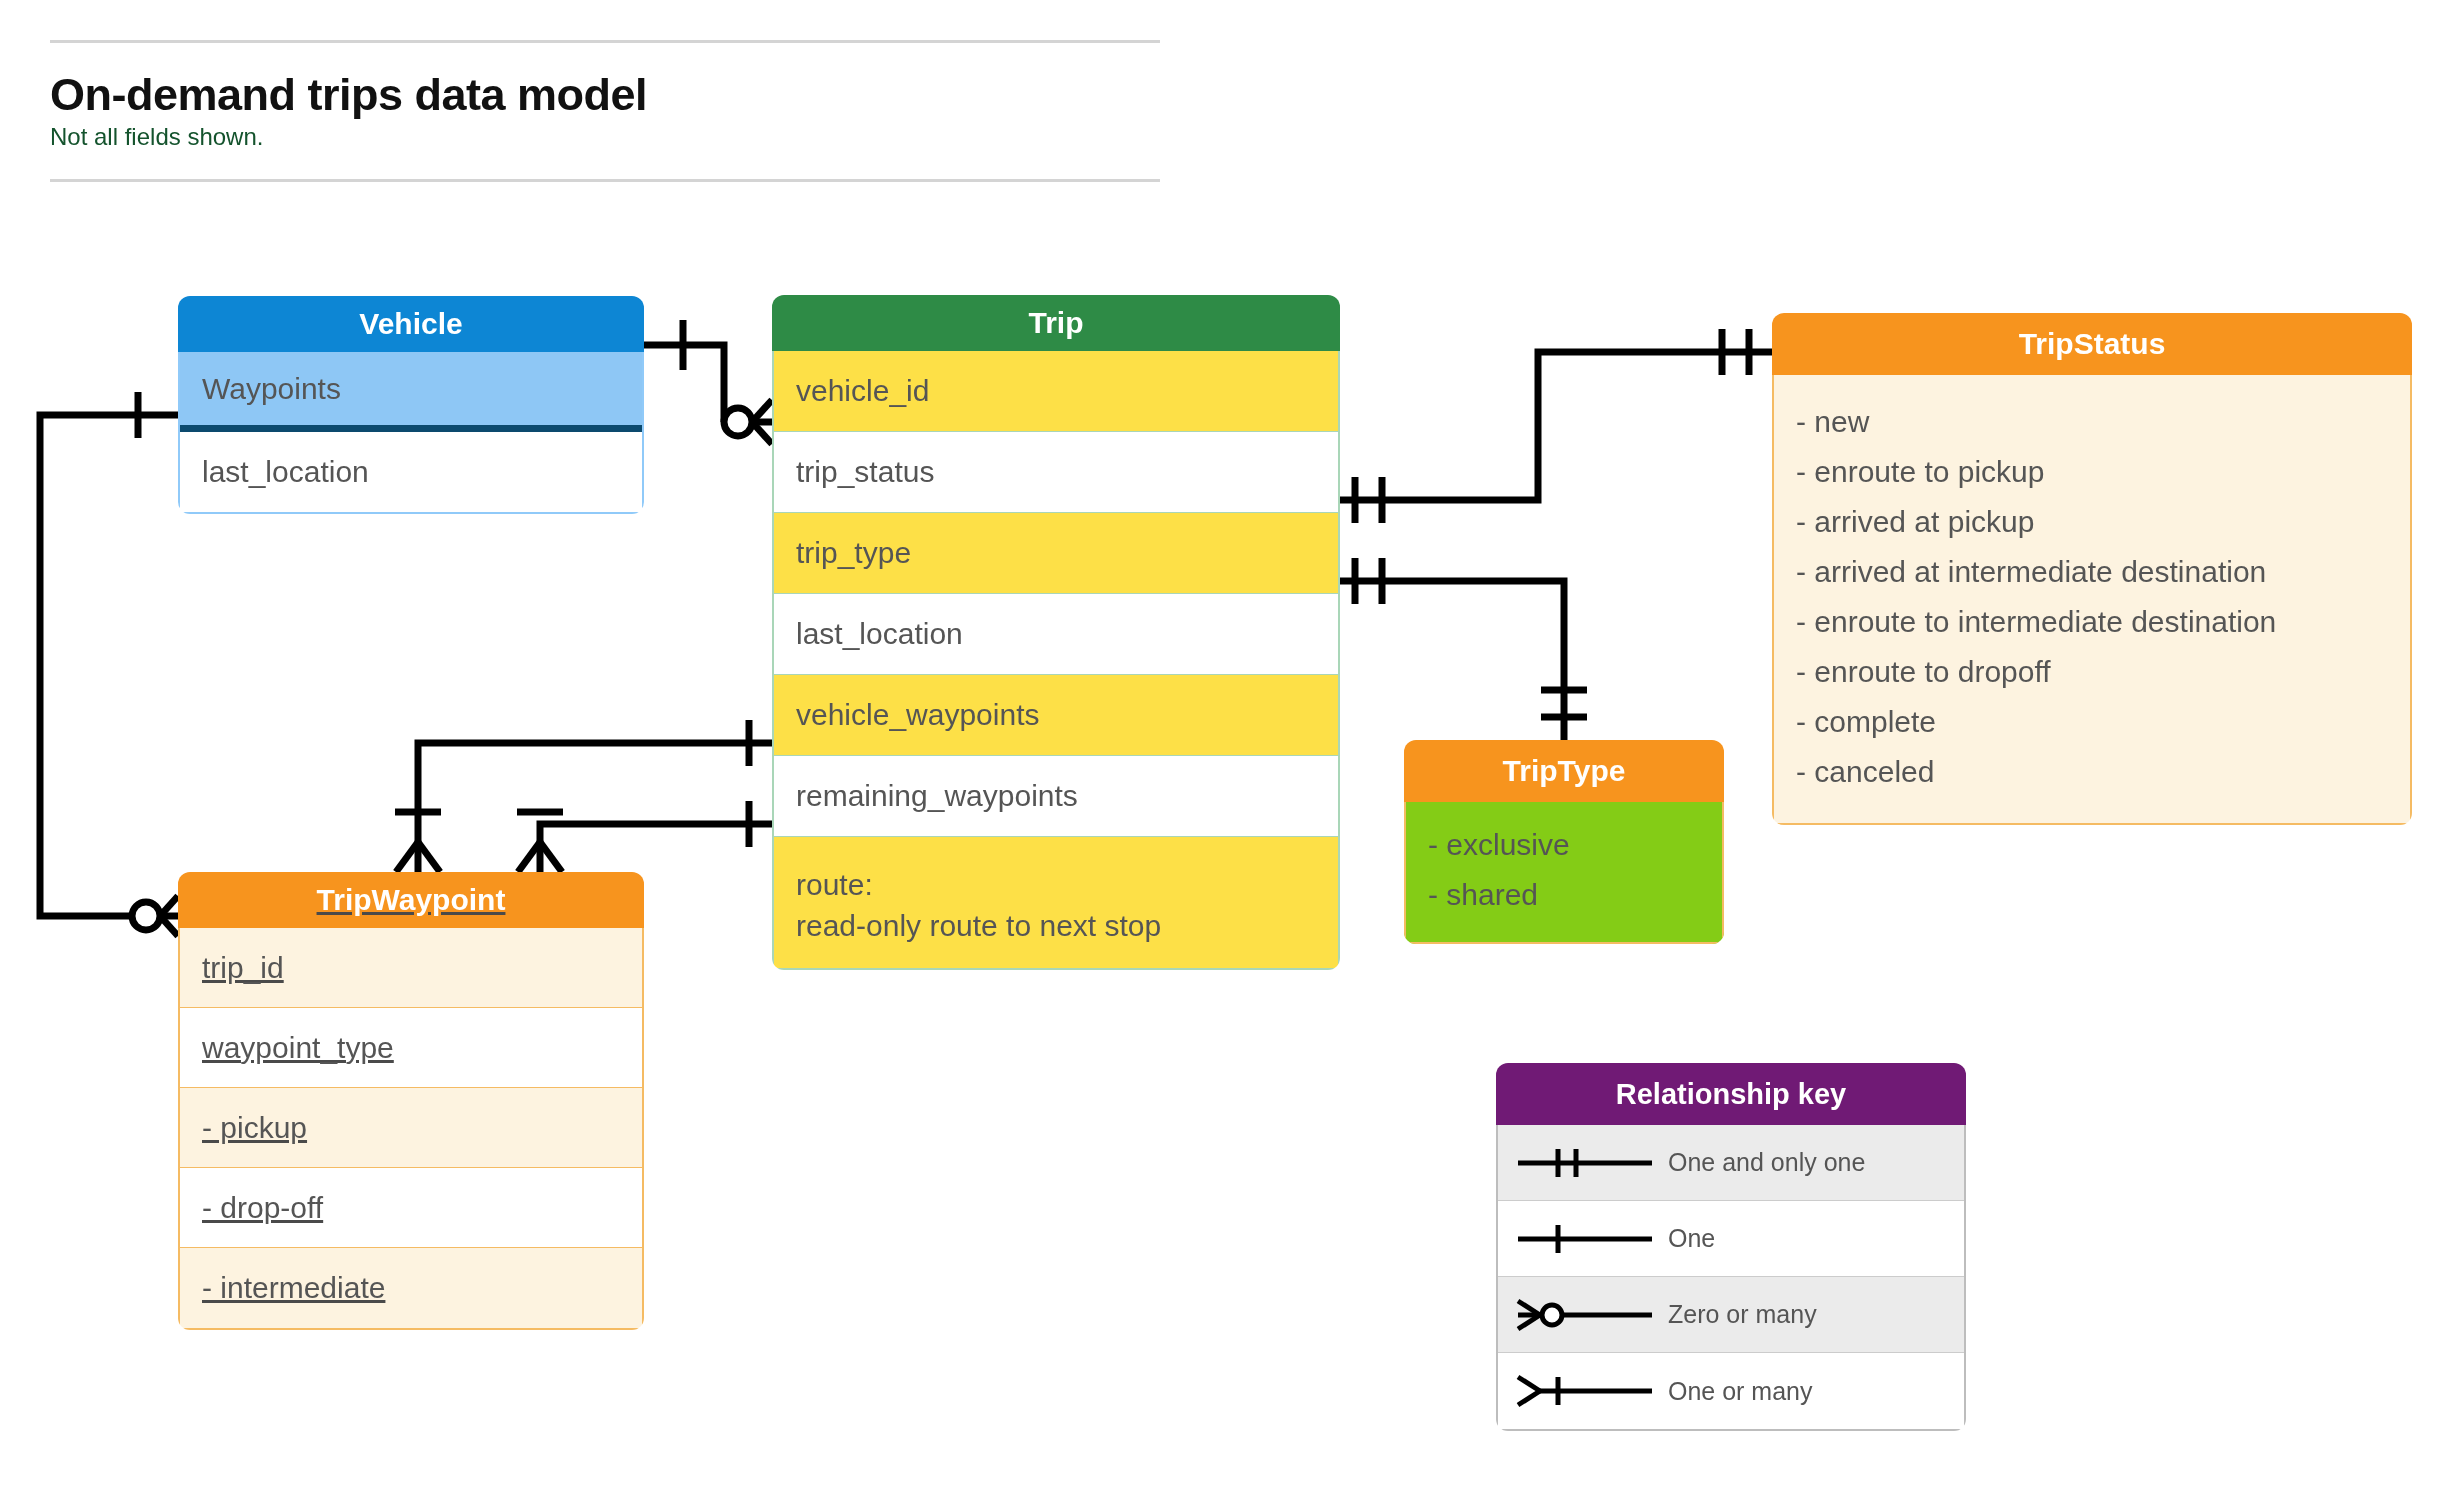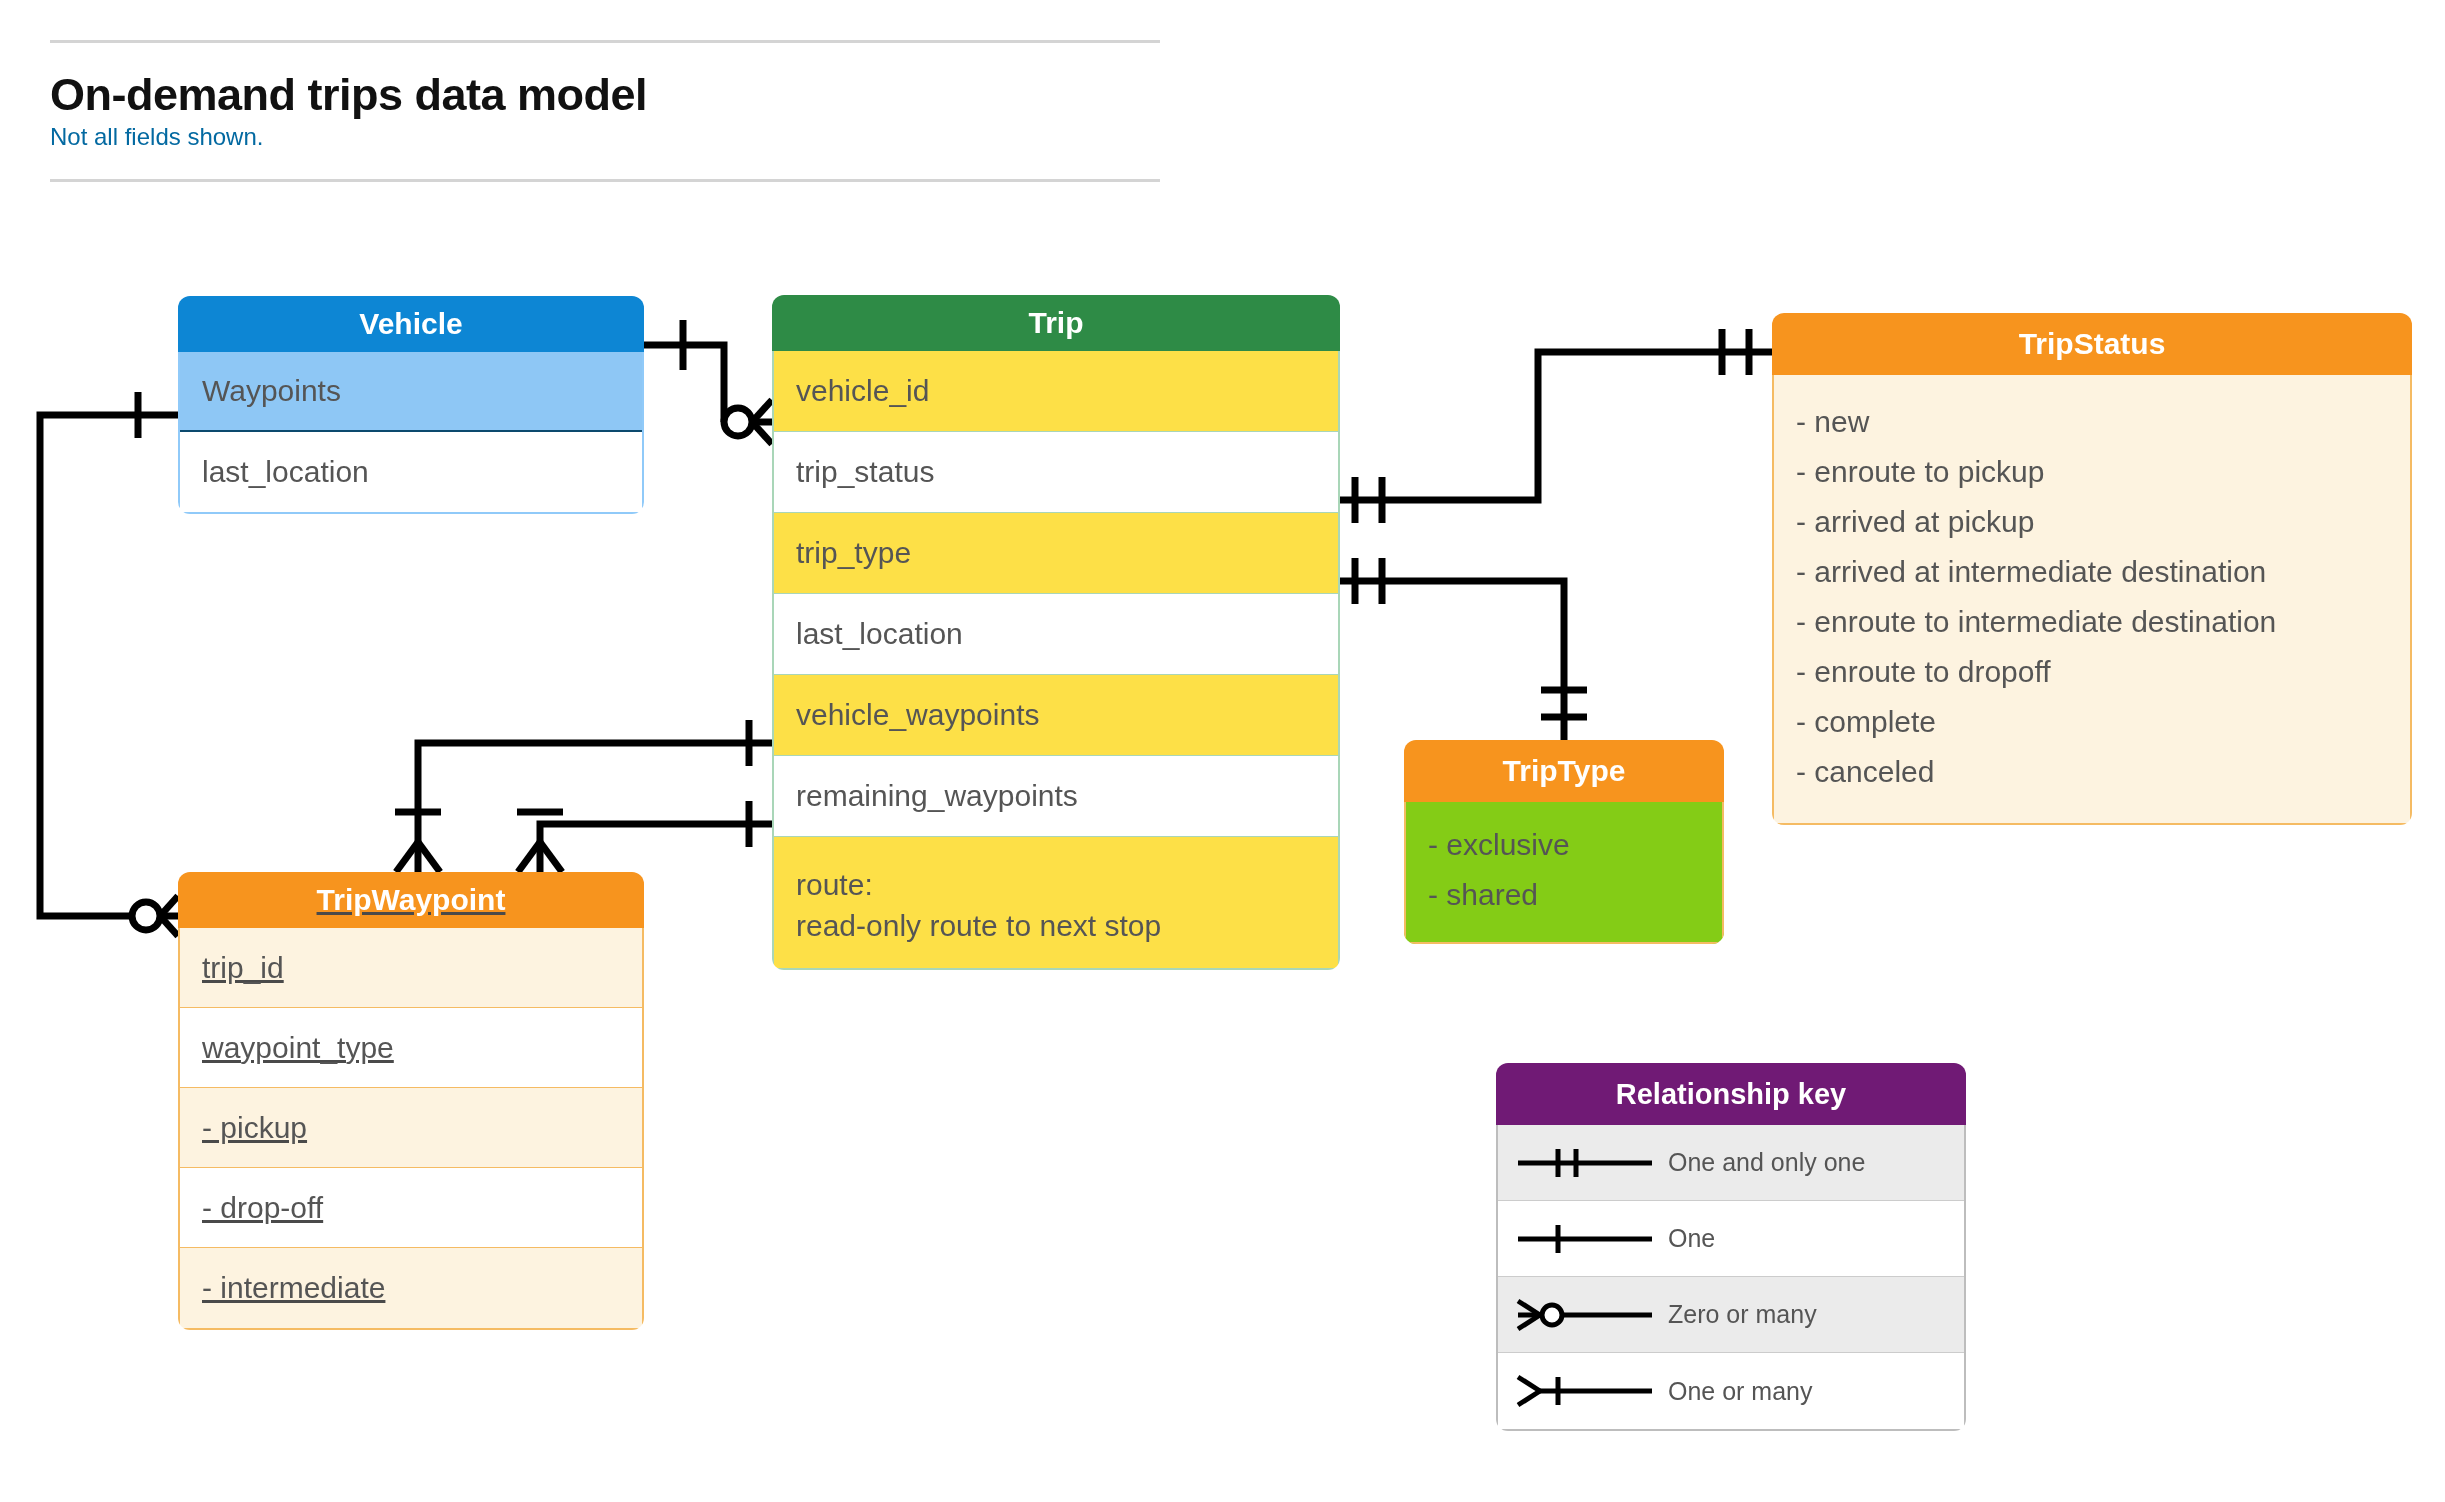--- a/index.html
+++ b/index.html
@@ -31,21 +31,21 @@
   #doc-title {
     font-size: 45px;
     font-weight: bold;
     color: #111111;
     letter-spacing: -0.5px;
     margin: 28px 0 6px 0;
     line-height: 1.05;
   }
   #doc-subtitle {
     font-size: 24px;
-    color: #0369a1;
+    color: #14532d;
     margin: 0 0 28px 0;
     line-height: 1.1;
   }
 
   
   .entity {
     position: absolute;
     box-sizing: border-box;
     border-radius: 12px;
     overflow: hidden;
@@ -73,21 +73,21 @@
     color: #555555;
     line-height: 1.2;
   }
 
   
   #vehicle {
     left: 178px; top: 296px; width: 466px;
   }
   #vehicle .entity-header { background: #0d86d4; height: 56px; }
   #vehicle .entity-body { border: 2px solid #90caf9; border-top: none; }
-  #vehicle .row { height: 80px; border-bottom: 2px solid #0c4a6e; }
+  #vehicle .row { height: 80px; border-bottom: 7px solid #0c4a6e; }
   #vehicle .row:last-child { border-bottom: none; }
   #vehicle .row.alt { background: #8ec7f5; }
   #vehicle .row.plain { background: #ffffff; }
 
   
   #trip {
     left: 772px; top: 295px; width: 568px;
   }
   #trip .entity-header { background: #2e8b46; height: 56px; }
   #trip .entity-body { border: 2px solid #a9d6b8; border-top: none; }

